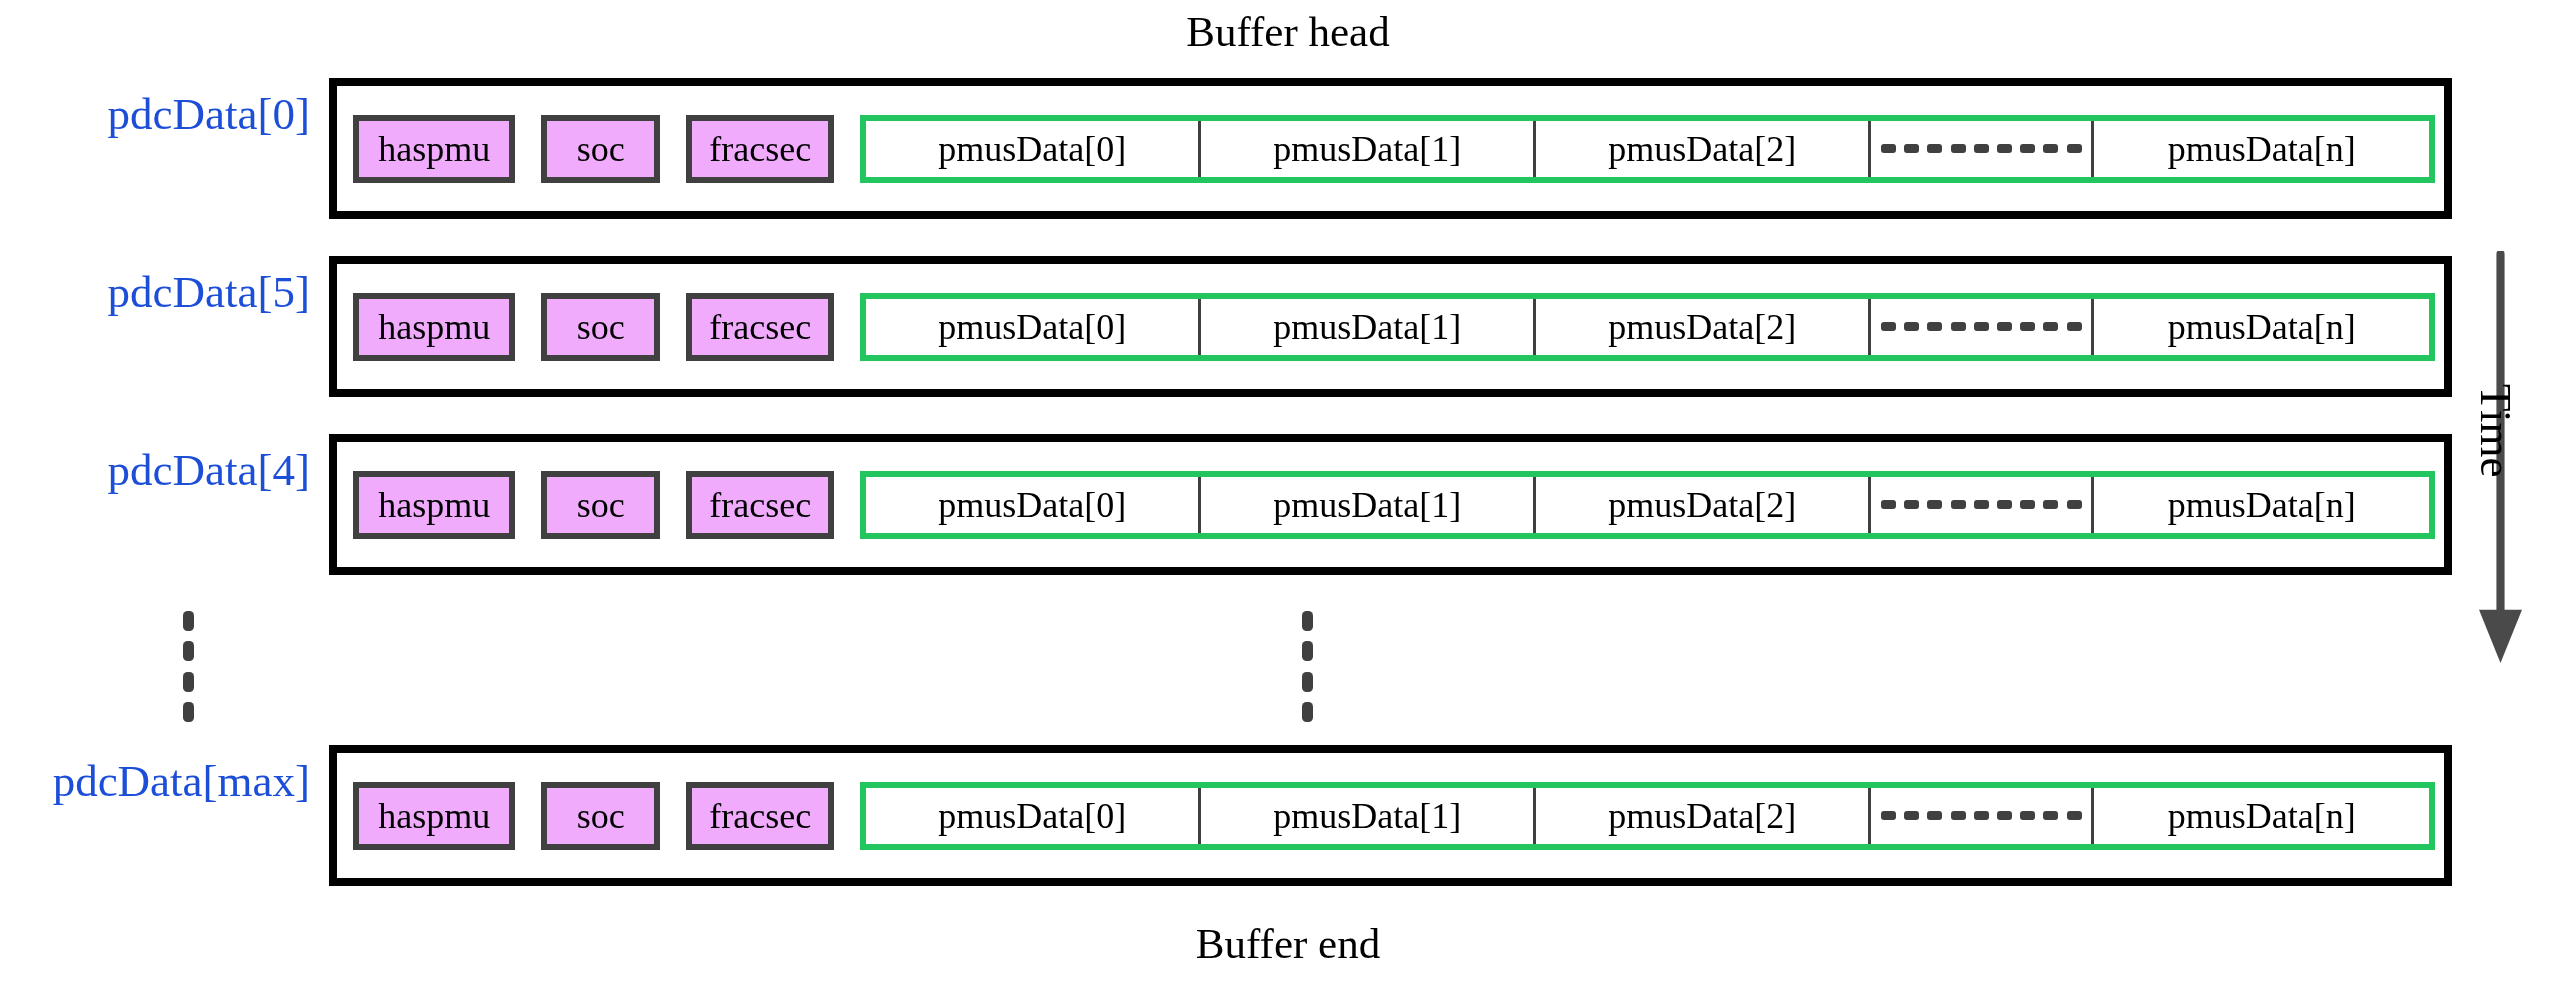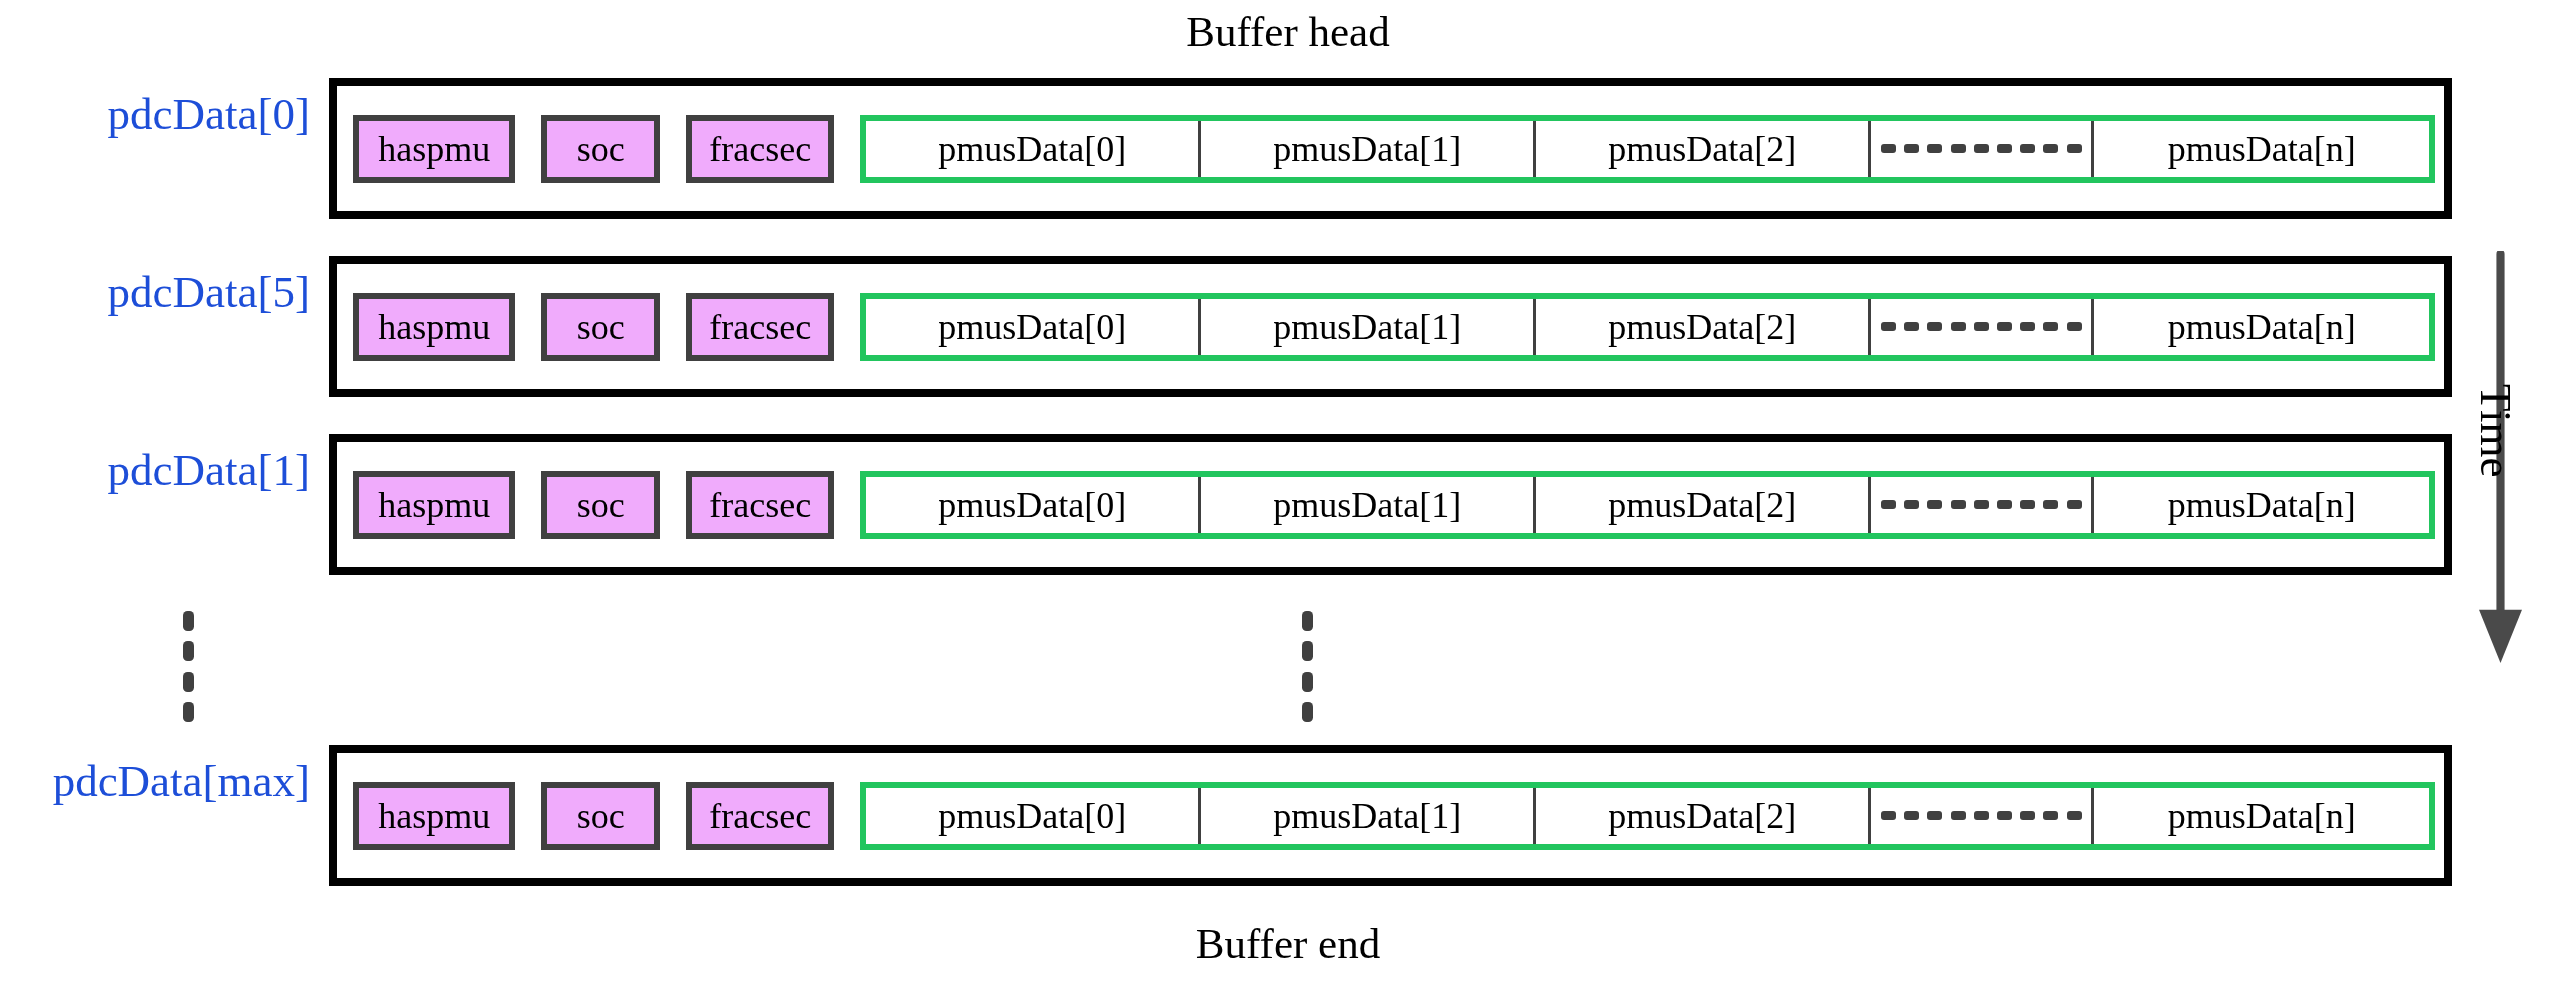--- a/index.html
+++ b/index.html
@@ -219,21 +219,21 @@
               <i></i>
               <i></i>
               <i></i>
           </span>
         </div>
         <div class="pcell w-data">pmusData[n]</div>
       </div>
     </div>
   </div>
 
-  <div class="row-label" style="top:448px;">pdcData[1]</div>
+  <div class="row-label" style="top:448px;">pdcData[4]</div>
   <div class="slot" style="top:434px;">
     <div class="fields">
       <div class="fbox w-haspmu">haspmu</div>
       <div class="fbox w-soc">soc</div>
       <div class="fbox w-fracsec">fracsec</div>
       <div class="pgroup">
         <div class="pcell w-data">pmusData[0]</div>
         <div class="pcell w-data">pmusData[1]</div>
         <div class="pcell w-data">pmusData[2]</div>
         <div class="pcell w-dots">

